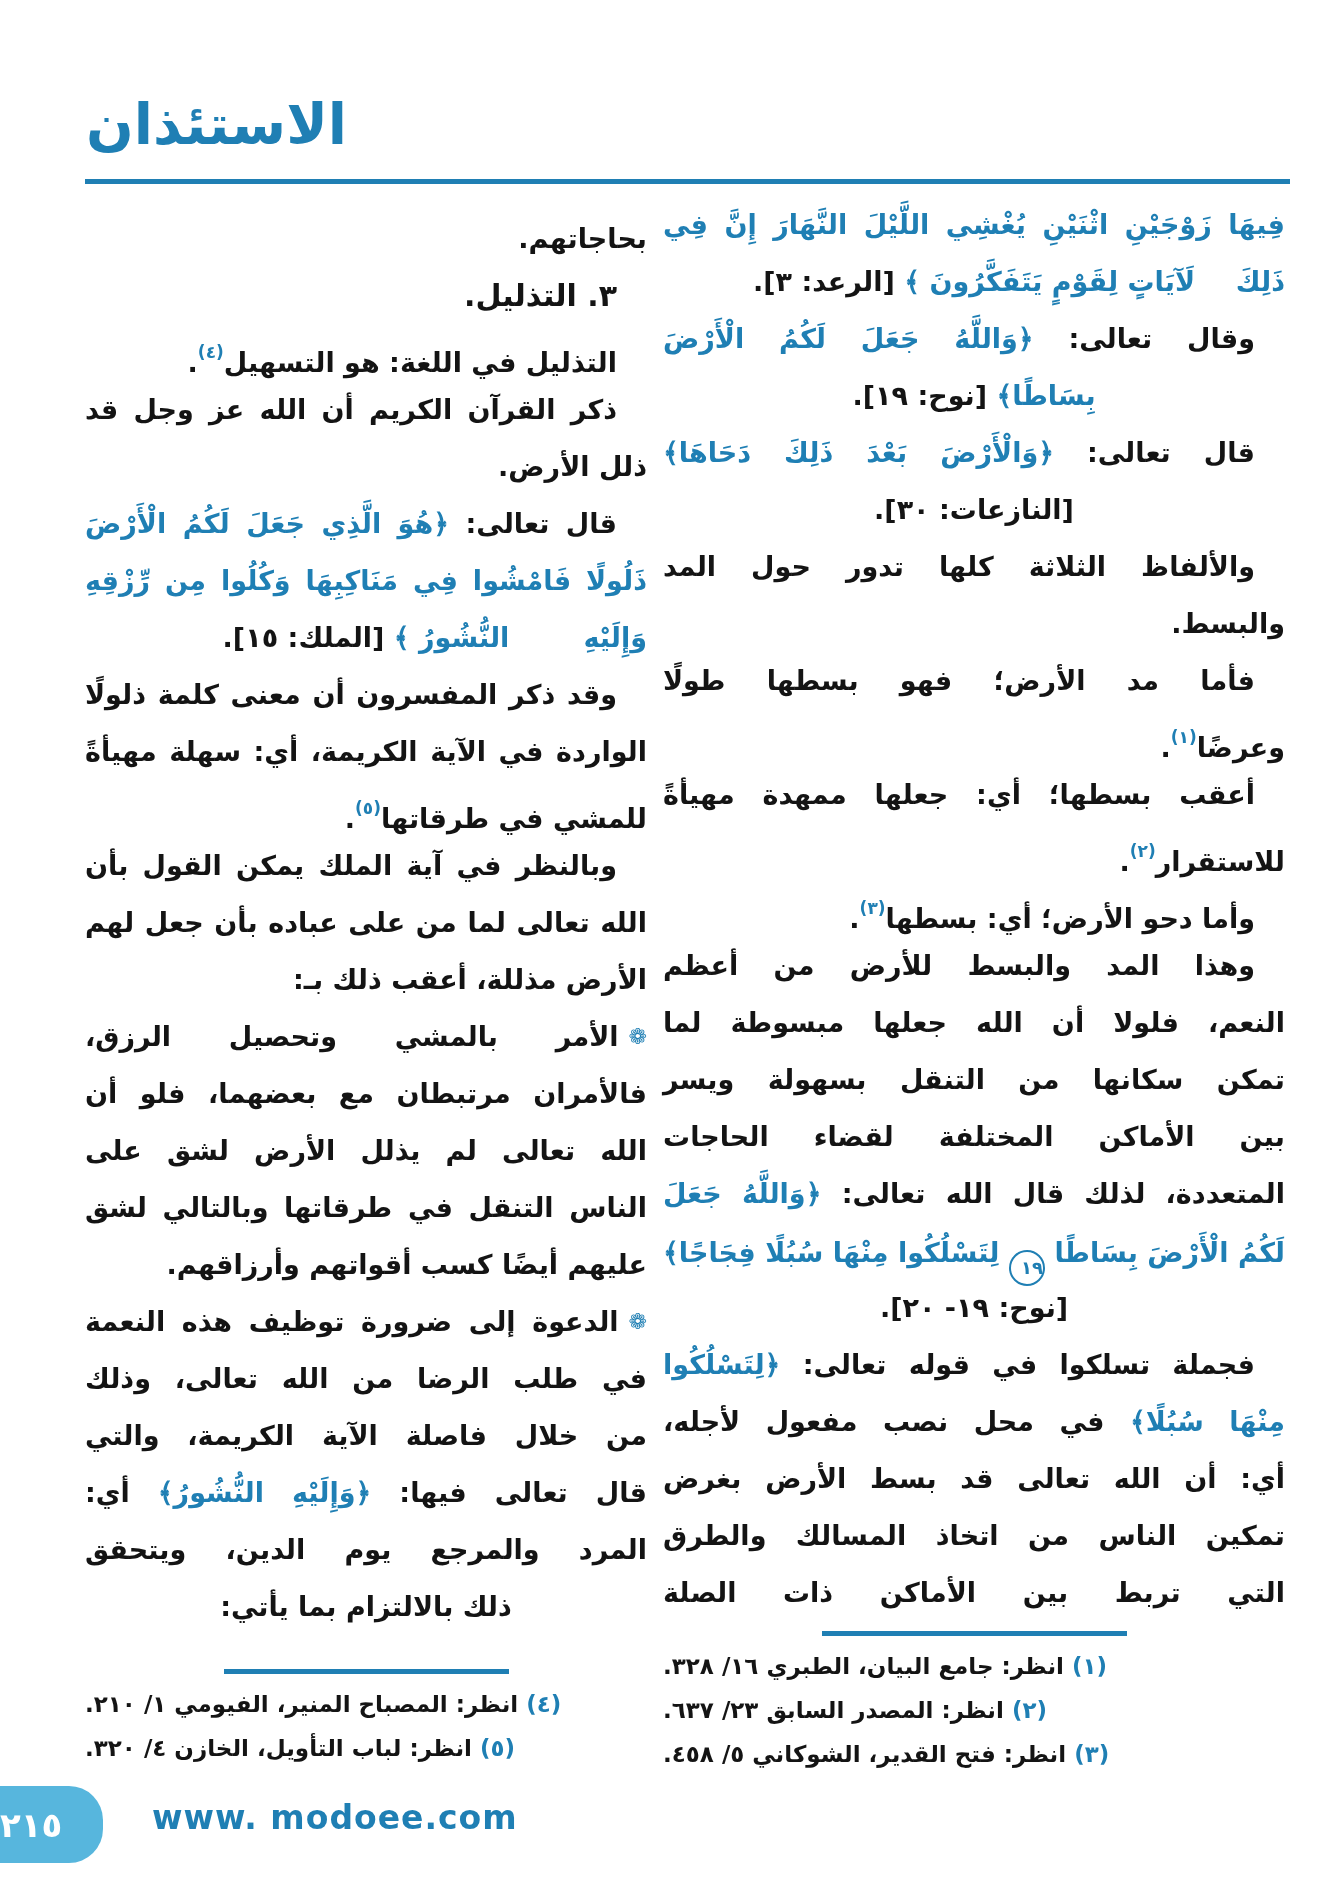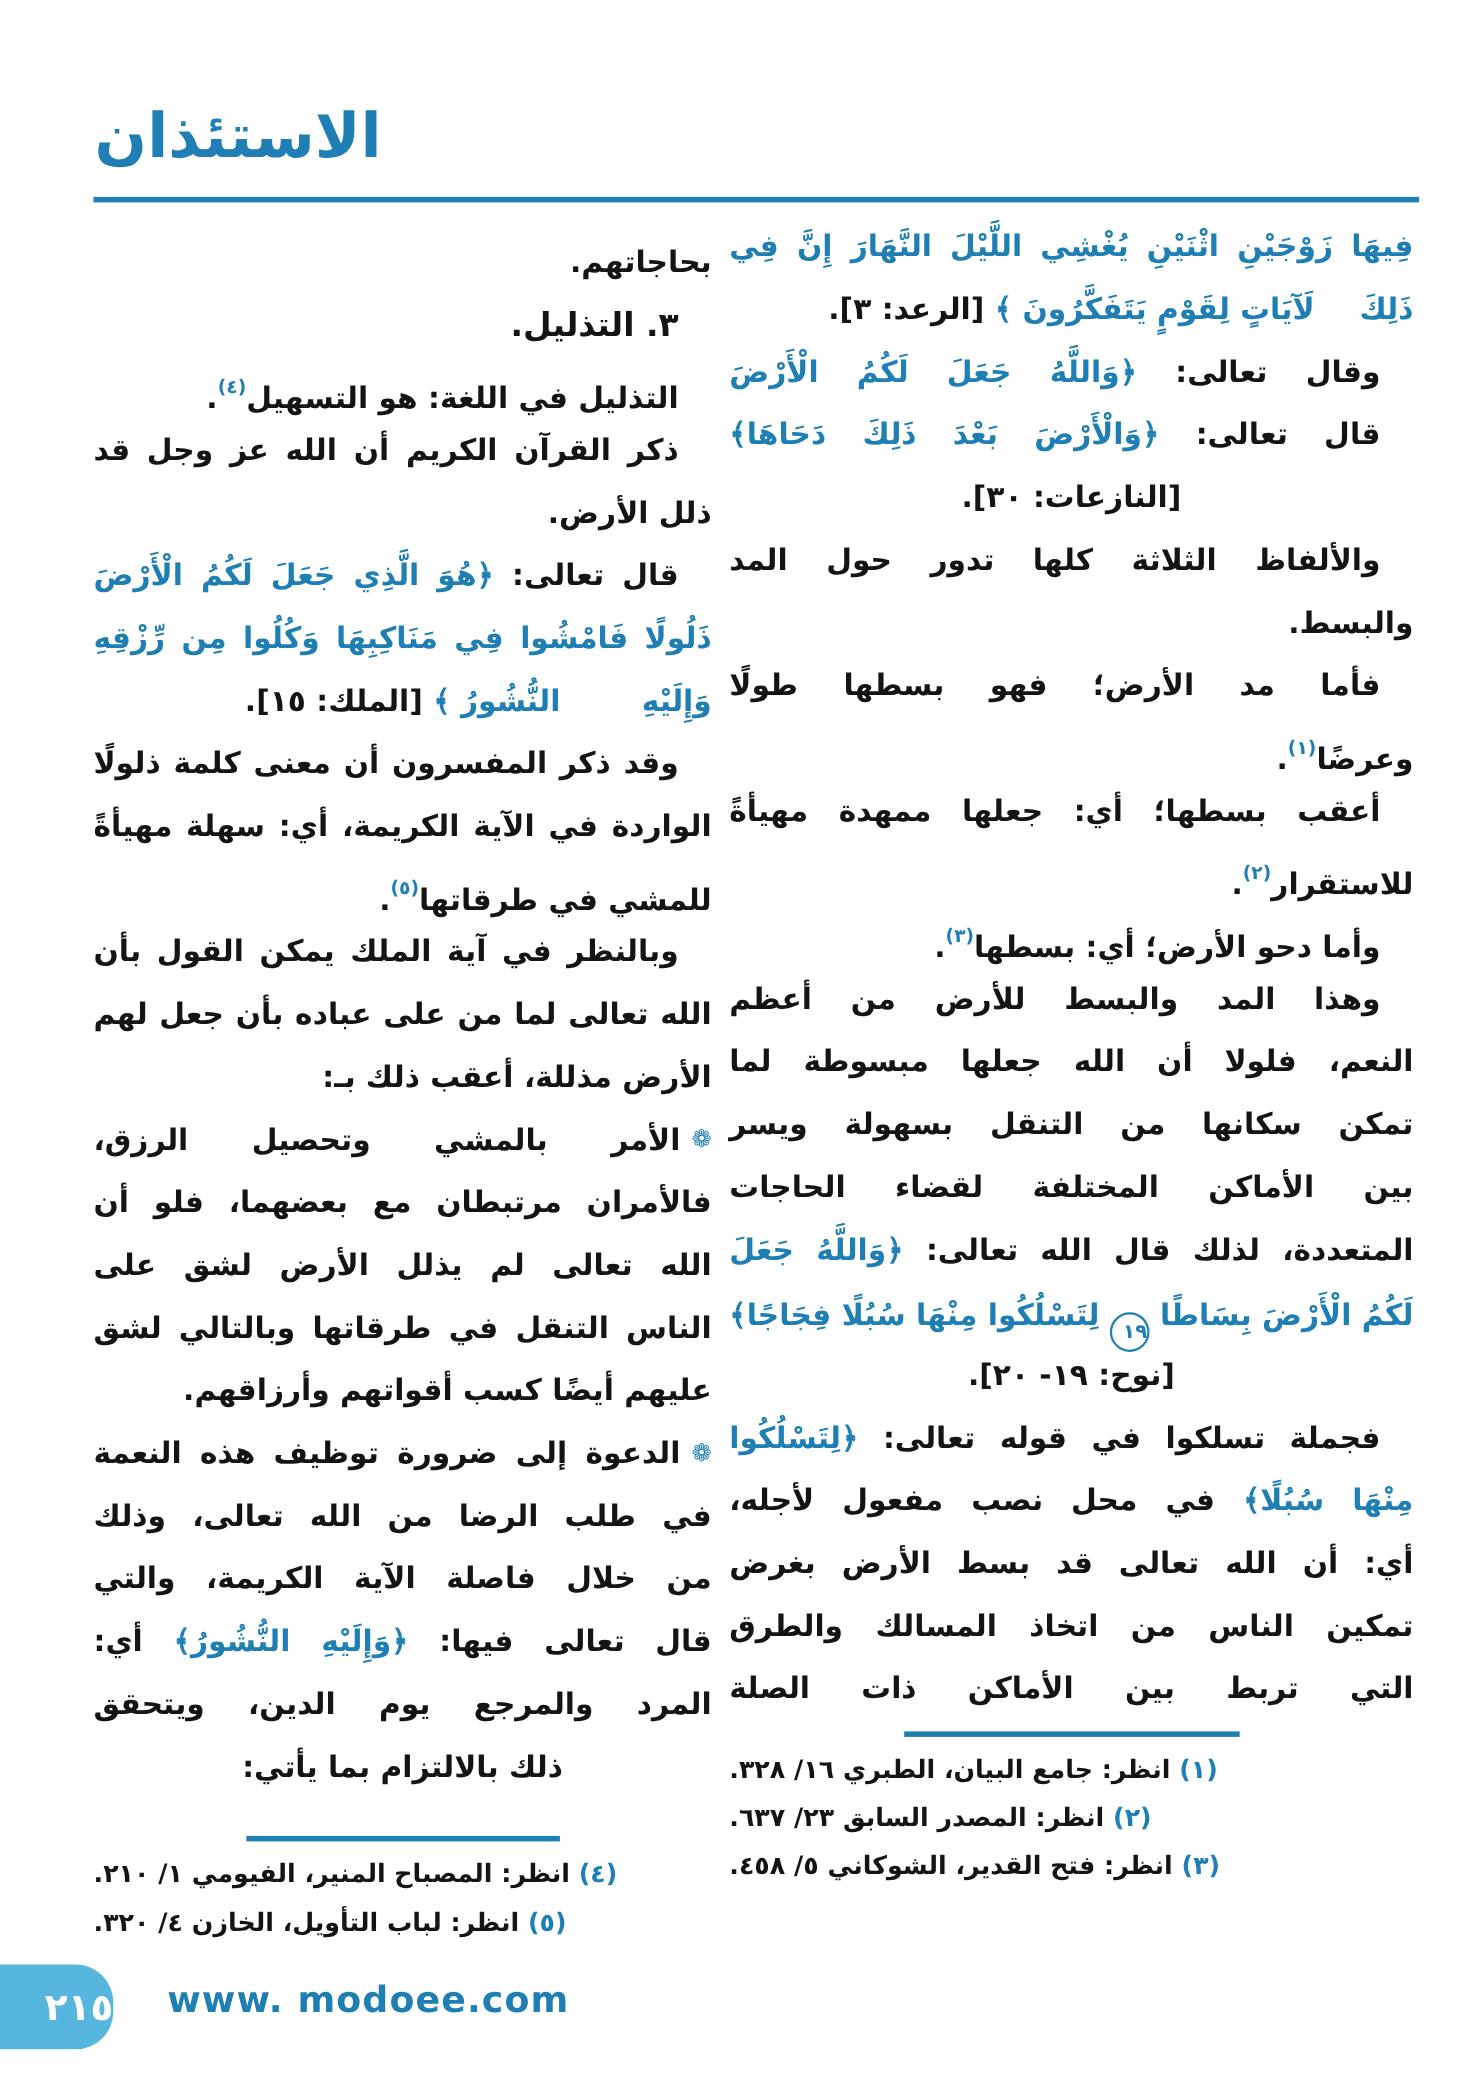--- a/index.html
+++ b/index.html
@@ -46,39 +46,40 @@
   .fnline{
     font-size:23px;line-height:44px;font-weight:bold;text-align:left;
     padding-right:40px;white-space:nowrap;
   }
   .col-left .fnline{padding-right:56px;}
   .fnum{color:var(--accent);}
   .footer-badge{
     position:absolute;left:0;top:1786px;width:103px;height:77px;
     background:var(--badge);border-radius:0 34px 34px 0;color:#ffffff;
     font-size:34px;font-weight:bold;display:flex;align-items:center;
-    justify-content:flex-start;direction:rtl;
+    justify-content:flex-end;direction:rtl;
   }
   .site{
     position:absolute;left:152px;top:1798px;color:var(--accent);
     font-size:33px;font-weight:bold;direction:ltr;letter-spacing:1px;
   }
 </style>
 </head>
 <body>
 
 <div class="page-title">الاستئذان</div>
 <div class="header-rule"></div>
 
 <div class="columns">
   <div class="col-right">
     <div id="col-right-body">
         <div class="line j"><span class="q">فِيهَا زَوْجَيْنِ اثْنَيْنِ يُغْشِي اللَّيْلَ النَّهَارَ إِنَّ فِي ذَلِكَ</span></div>
         <div class="line c"><span class="q">لَآيَاتٍ لِقَوْمٍ يَتَفَكَّرُونَ ﴾ </span><span class="n">[الرعد: ٣].</span></div>
         <div class="line j ind"><span class="n">وقال تعالى: </span><span class="q">﴿وَاللَّهُ جَعَلَ لَكُمُ الْأَرْضَ</span></div>
+        <div class="line c"><span class="q">بِسَاطًا﴾ </span><span class="n">[نوح: ١٩].</span></div>
         <div class="line j ind"><span class="n">قال تعالى: </span><span class="q">﴿وَالْأَرْضَ بَعْدَ ذَلِكَ دَحَاهَا﴾</span></div>
         <div class="line c"><span class="n">[النازعات: ٣٠].</span></div>
         <div class="line j ind"><span class="n">والألفاظ الثلاثة كلها تدور حول المد</span></div>
         <div class="line"><span class="n">والبسط.</span></div>
         <div class="line j ind"><span class="n">فأما مد الأرض؛ فهو بسطها طولًا</span></div>
         <div class="line"><span class="n">وعرضًا</span><span class="sup">(١)</span><span class="n">.</span></div>
         <div class="line j ind"><span class="n">أعقب بسطها؛ أي: جعلها ممهدة مهيأةً</span></div>
         <div class="line"><span class="n">للاستقرار</span><span class="sup">(٢)</span><span class="n">.</span></div>
         <div class="line ind"><span class="n">وأما دحو الأرض؛ أي: بسطها</span><span class="sup">(٣)</span><span class="n">.</span></div>
         <div class="line j ind"><span class="n">وهذا المد والبسط للأرض من أعظم</span></div>

